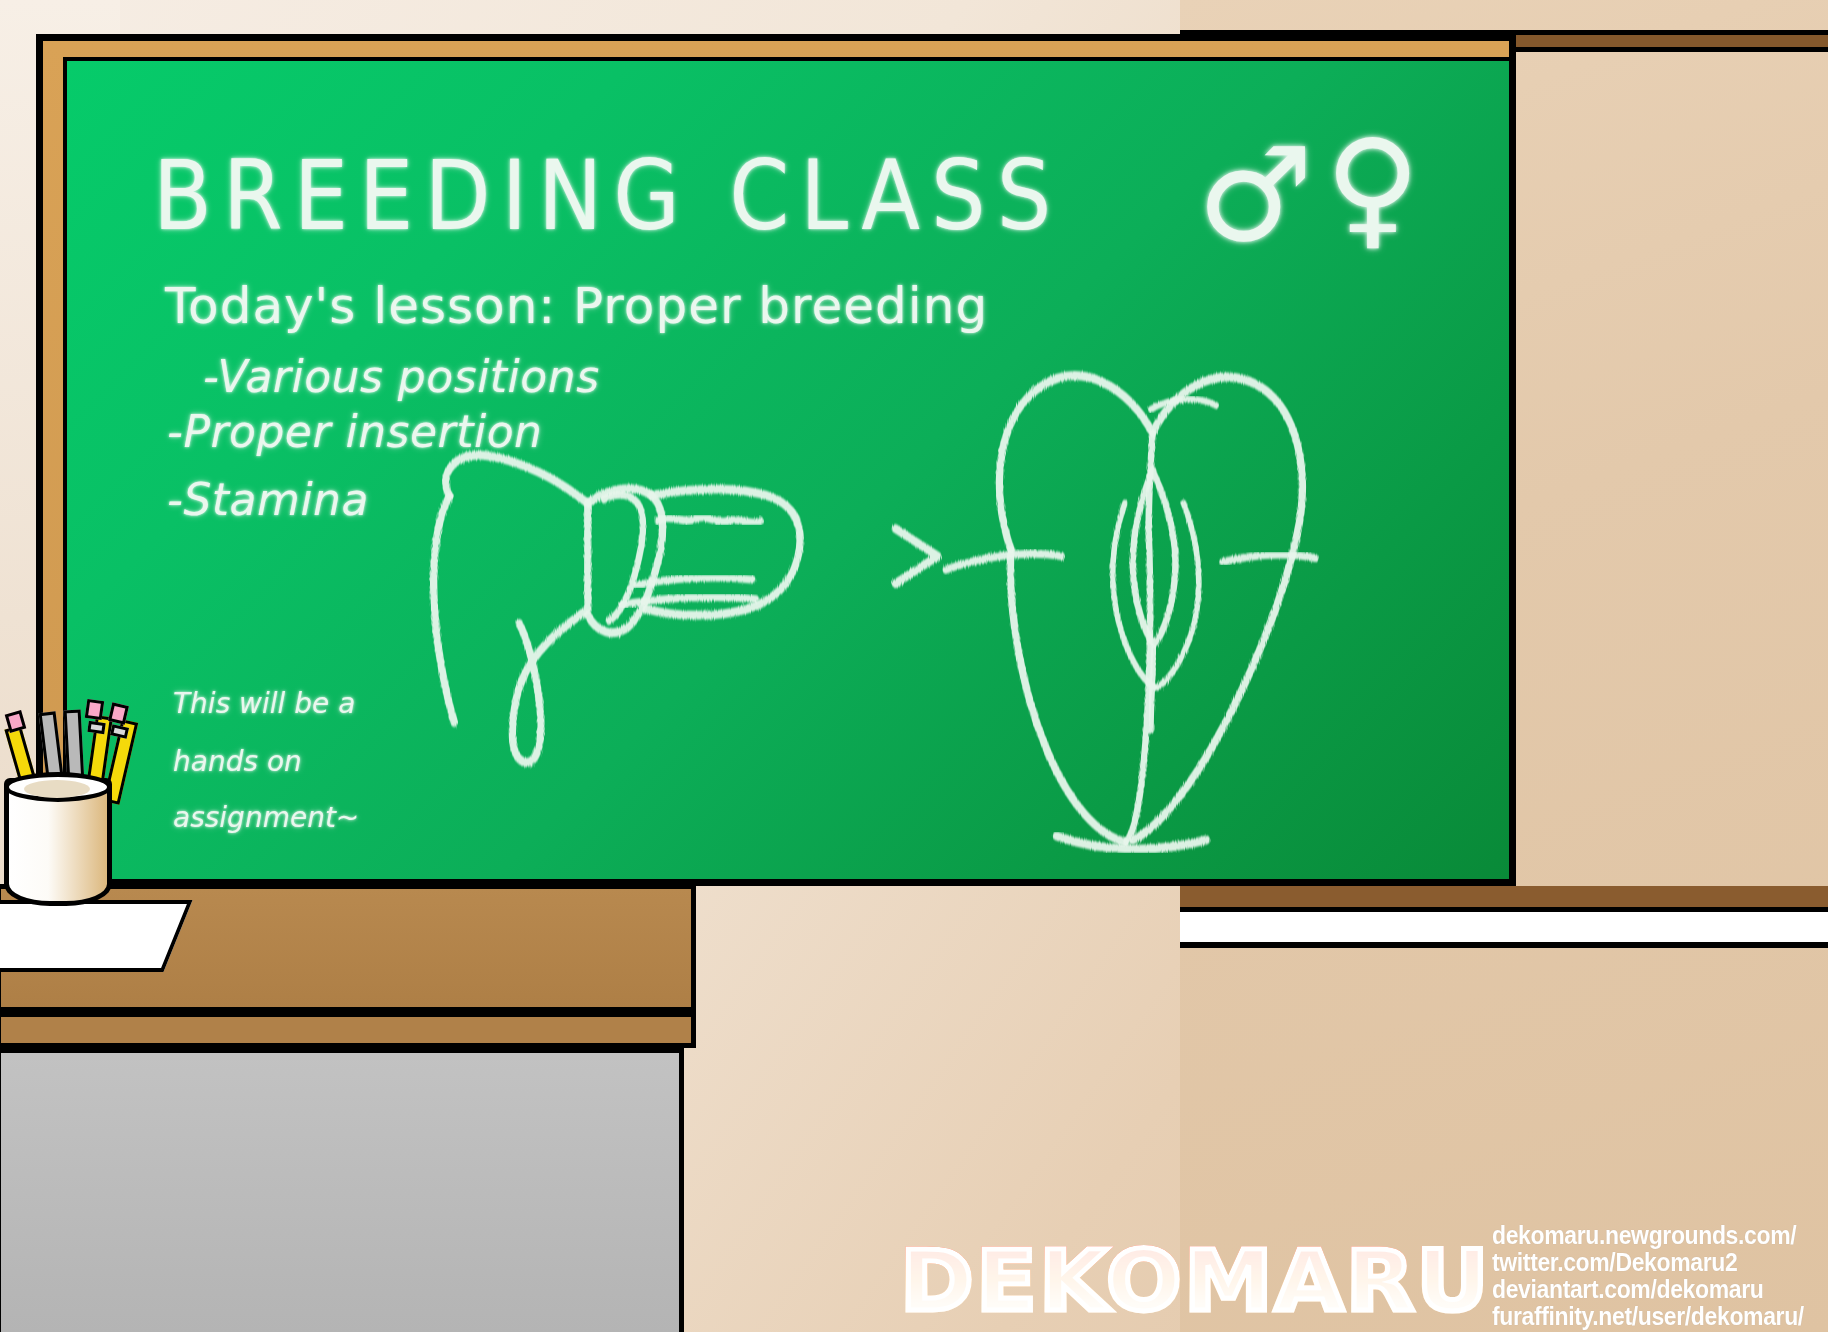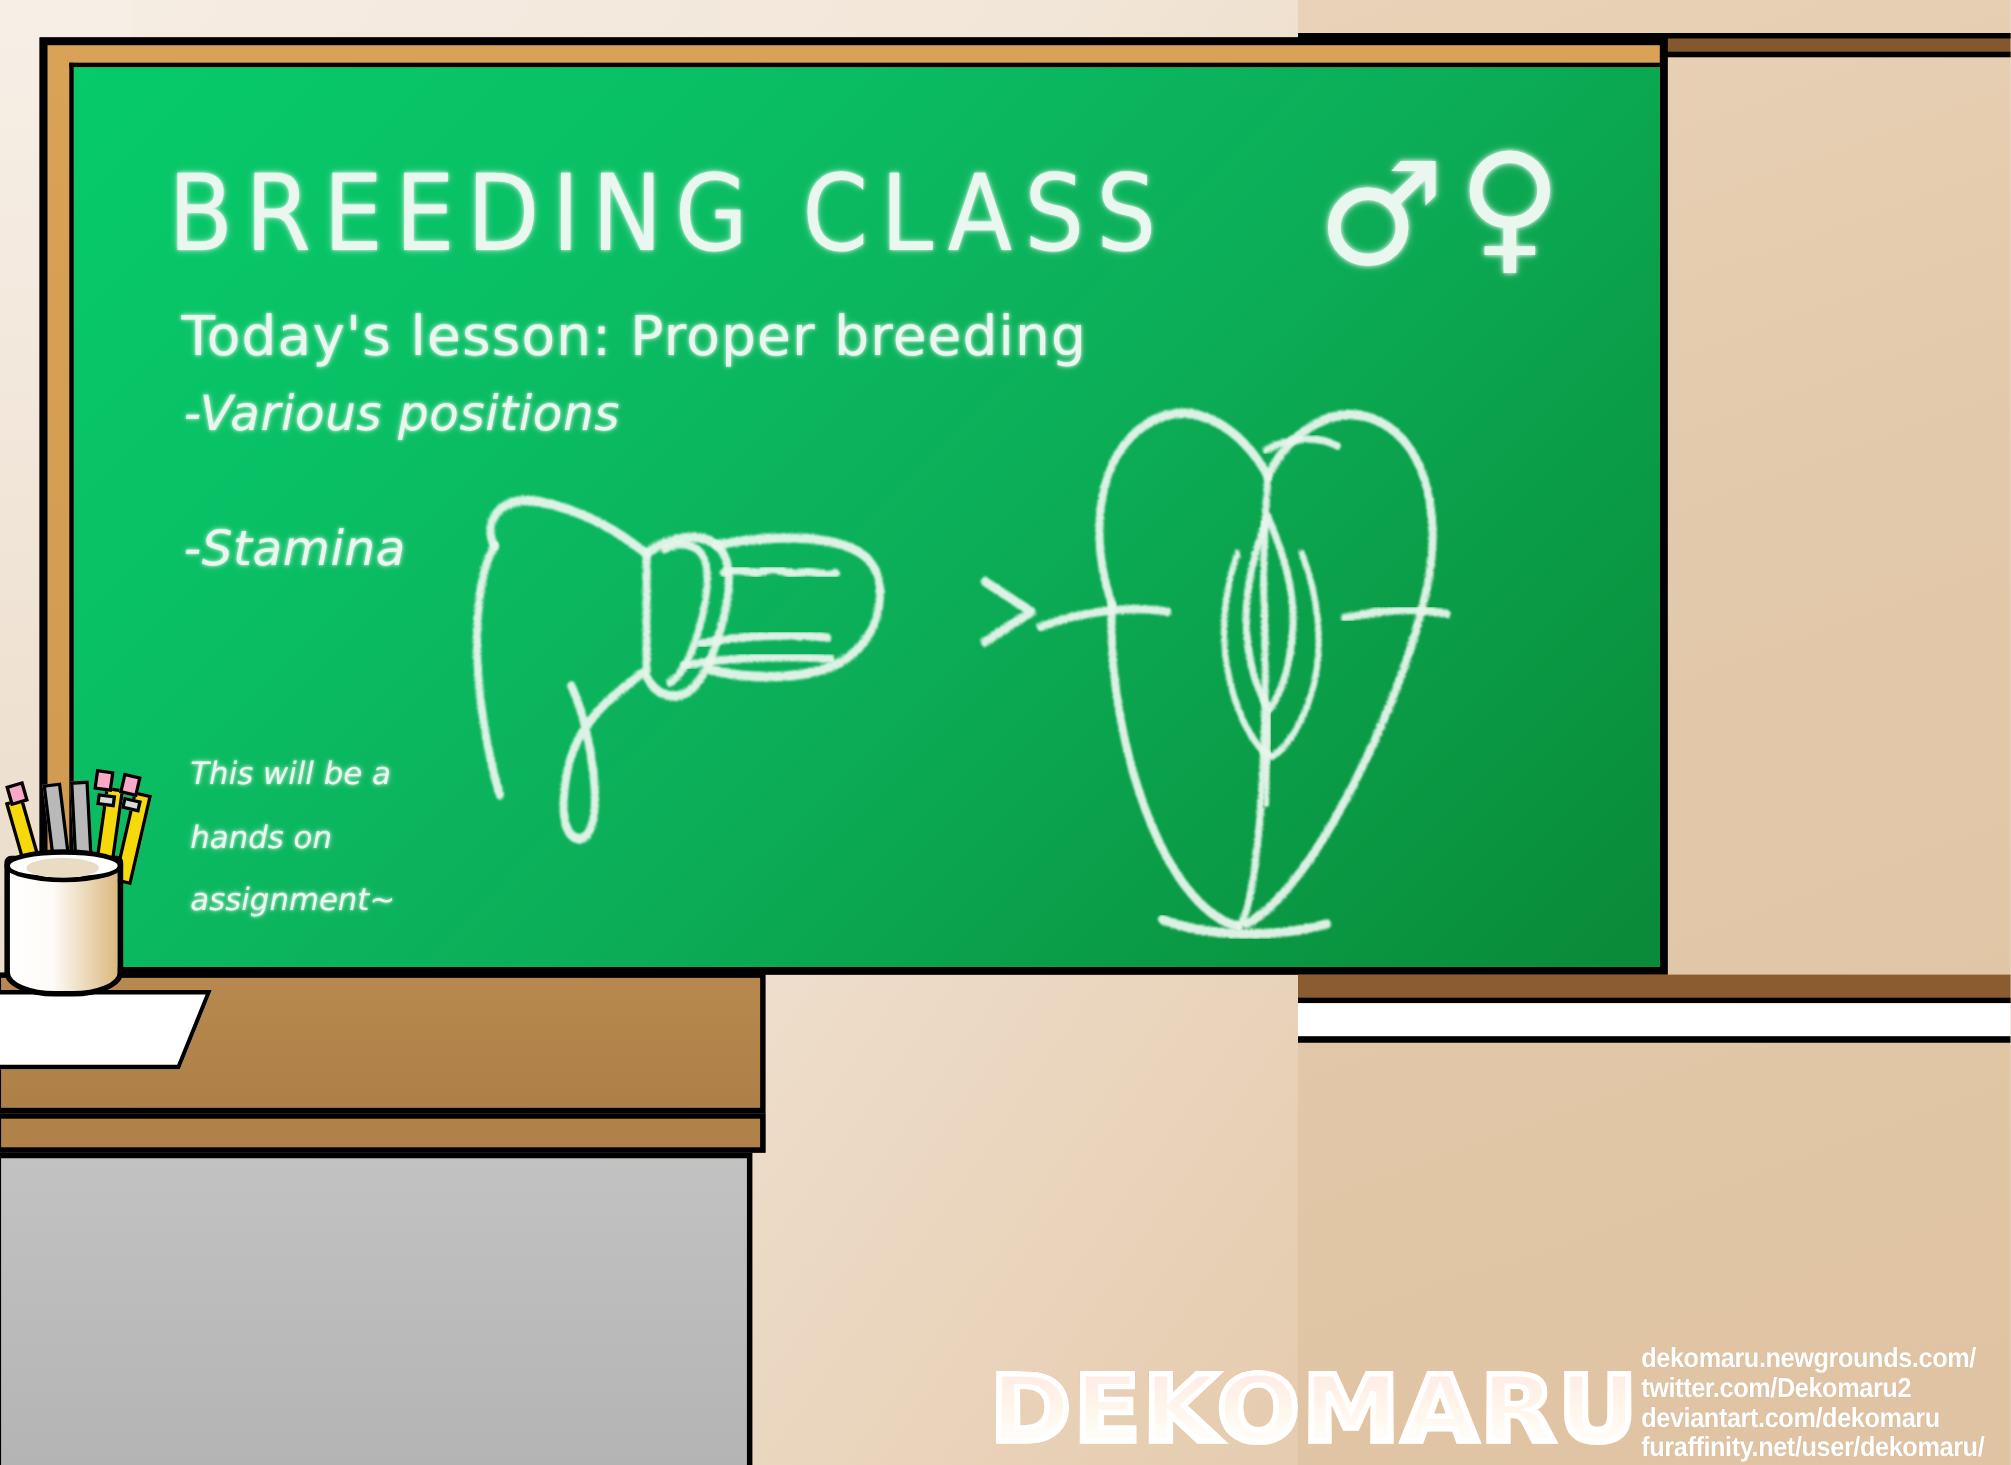--- a/index.html
+++ b/index.html
@@ -60,21 +60,21 @@
     -webkit-font-smoothing:antialiased;
   }
   .title{
     left:86px;top:78px;
     font-size:86px;letter-spacing:11px;font-weight:400;
     transform:scaleY(1.12);
     transform-origin:left top;
   }
   .lesson{left:98px;top:216px;font-size:50px;letter-spacing:1px;}
   .bullet{left:100px;font-size:44px;font-style:italic;letter-spacing:.5px;}
-  .b1{top:290px;} .b2{top:345px;} .b3{top:413px;}
+  .b1{top:290px;margin-left:36px;} .b2{top:345px;} .b3{top:413px;}
   .note{left:106px;font-size:28px;font-style:italic;}
   .n1{top:626px;} .n2{top:684px;} .n3{top:740px;}
 
   
   .gsym{
     position:absolute;color:#eaf7ee;
     font-family:"DejaVu Sans",sans-serif;
     text-shadow:0 0 4px rgba(255,255,255,.9),0 0 9px rgba(255,255,255,.5);
   }
   .gmale{left:1130px;top:58px;font-size:130px;}
@@ -234,20 +234,21 @@
           <path class="chalkline" stroke-width="9" d="M1216 792 C 1268 808, 1340 810, 1400 796"></path>
         </svg>
 
         <div class="chalk title">BREEDING CLASS</div>
         <div class="gsym gmale">♂</div>
         <div class="gsym gfemale">♀</div>
 
         <div class="chalk lesson">Today's lesson: Proper breeding</div>
 
         <div class="chalk bullet b1">-Various positions</div>
+        <div class="chalk bullet b2">-Proper insertion</div>
         <div class="chalk bullet b3">-Stamina</div>
 
         <div class="chalk note n1">This will be a</div>
         <div class="chalk note n2">hands on</div>
         <div class="chalk note n3">assignment~</div>
 
       </div>
     </div>
   </div>
 

